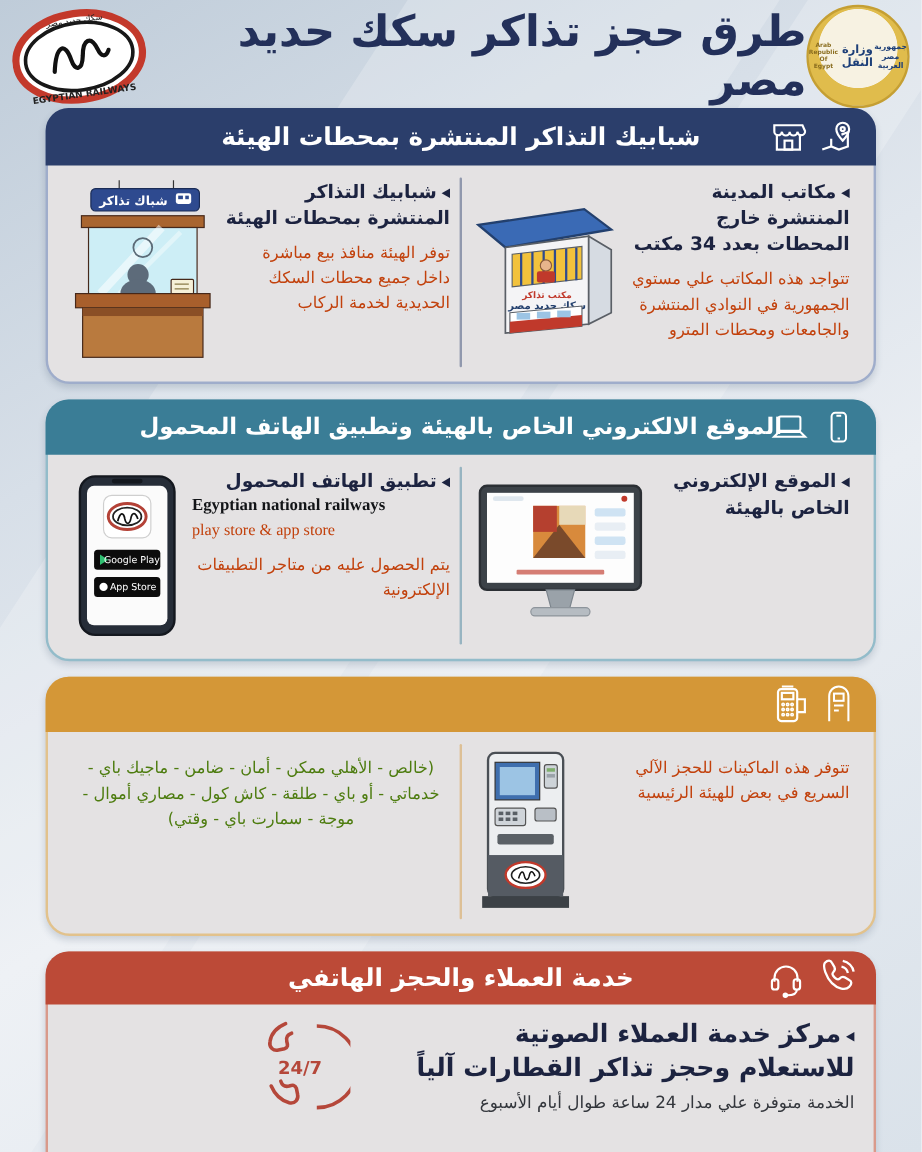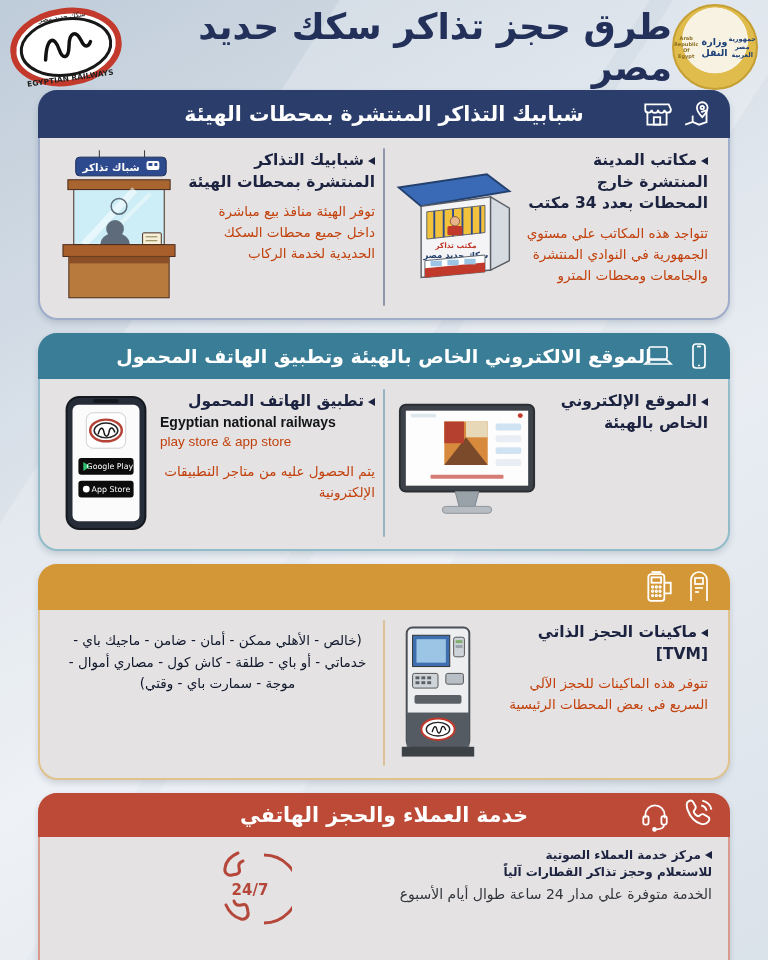--- a/index.html
+++ b/index.html
@@ -38,28 +38,28 @@
   .card-body{display:flex;padding:10px 12px 12px;min-height:148px}
   .cb-col{flex:1;display:flex;gap:8px;padding:2px 8px;align-items:flex-start}
   .col-text{flex:1}
   .cb-divider{width:2px;align-self:stretch;background:var(--c);opacity:.45;border-radius:2px}
 
   .item-title{font-weight:bold;color:#1c2340;font-size:15.5px;line-height:1.4}
   .bullet{display:inline-block;width:0;height:0;border-top:4.5px solid transparent;
     border-bottom:4.5px solid transparent;border-right:7px solid #1c2340;margin-left:4px}
   .item-sub{font-weight:bold;color:#121417;font-size:14px;margin-top:1px}
   .item-body{margin-top:8px;color:#c2410c;font-size:13.5px;line-height:1.55}
-  .en{direction:ltr;unicode-bidi:isolate;font-family:Liberation Sans, sans-serif}
-  .pay-list{margin-top:8px;color:#0f172a;font-size:13.5px;line-height:1.6;text-align:center}
+  .en{direction:ltr;unicode-bidi:isolate;font-family:Liberation Serif, serif}
+  .pay-list{margin-top:8px;color:#4d7c0f;font-size:13.5px;line-height:1.6;text-align:center}
 
   
   .support-body{position:relative;padding:10px 16px 12px 10px;min-height:156px;display:block}
   .support-top{display:flex;align-items:flex-start;gap:12px;padding-left:158px}
   .support-text{flex:1}
-  .support-title{font-weight:bold;color:#1c2340;font-size:12px;line-height:1.4}
+  .support-title{font-weight:bold;color:#1c2340;font-size:21px;line-height:1.4}
   .availability{margin-top:5px;color:#33363c;font-size:14px}
 </style>
 </head>
 <body>
 
 <div class="streak s1"></div>
 <div class="streak s2"></div>
 
 <div class="poster">
 
@@ -271,22 +271,21 @@
           <rect x="11" y="7" width="8" height="6"></rect>
           <path d="M11 17 h8"></path>
             <path d="M11 21 h4"></path>
         </svg>
       </div>
     </div>
     <div class="card-body">
 
       <div class="cb-col">
         <div class="col-text">
-          <div class="item-title"><span class="bullet"></span><span>ماكينات الحجز الذاتي [TVM]</span></div>
-          <p class="item-body">تتوفر هذه الماكينات للحجز الآلي السريع في بعض المحطات الرئيسية</p>
+          <p class="item-body">تتوفر هذه الماكينات للحجز الآلي السريع في بعض للهيئة الرئيسية</p>
         </div>
         <div class="col-art">
           <svg width="90" height="136" viewBox="0 0 92 138" style="margin-top:2px">
             <rect x="14" y="3" width="64" height="122" rx="6" fill="#eceef0" stroke="#4a4f55" stroke-width="2"></rect>
             <rect x="20" y="11" width="38" height="32" fill="#3f6fae" stroke="#333"></rect>
             <rect x="24" y="15" width="30" height="24" fill="#9cc4e4"></rect>
             <rect x="62" y="13" width="11" height="20" rx="2" fill="#cdd3d8" stroke="#555"></rect>
             <rect x="64" y="16" width="7" height="3" fill="#7fae6e"></rect>
             <rect x="64" y="21" width="7" height="3" fill="#9aa2a9"></rect>
             <rect x="20" y="50" width="26" height="15" rx="2" fill="#cfd4d9" stroke="#555"></rect>

